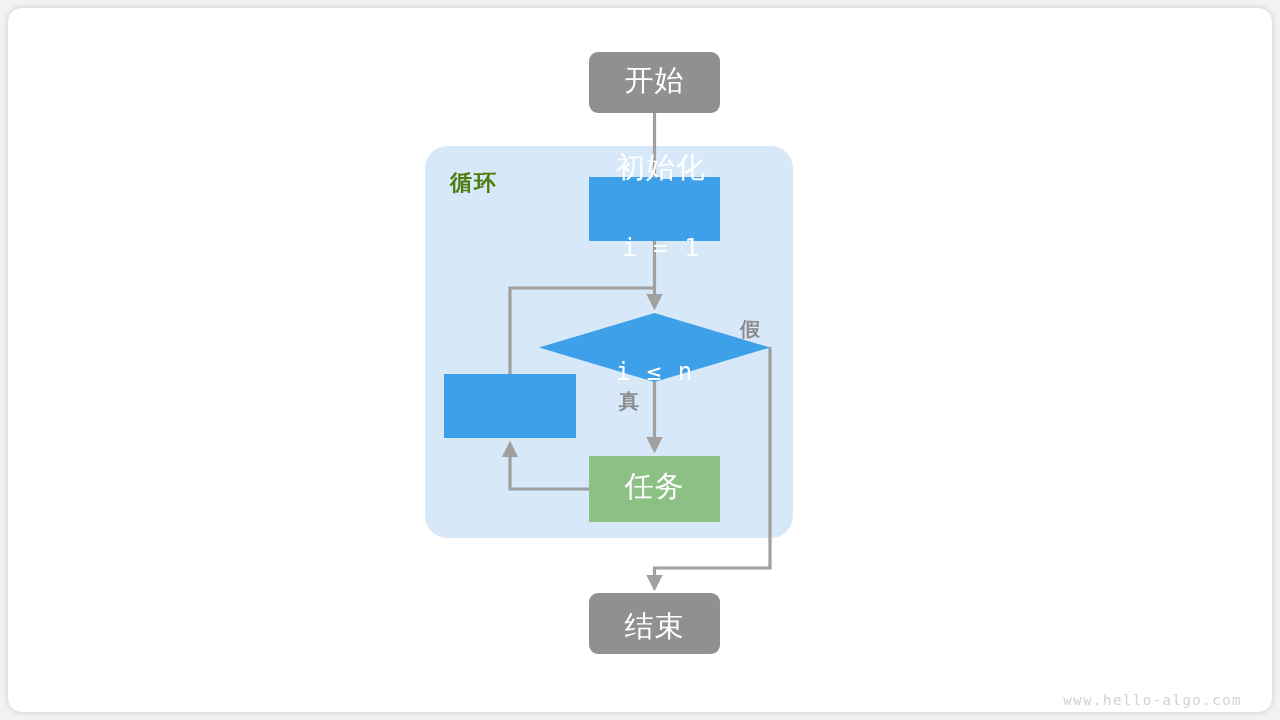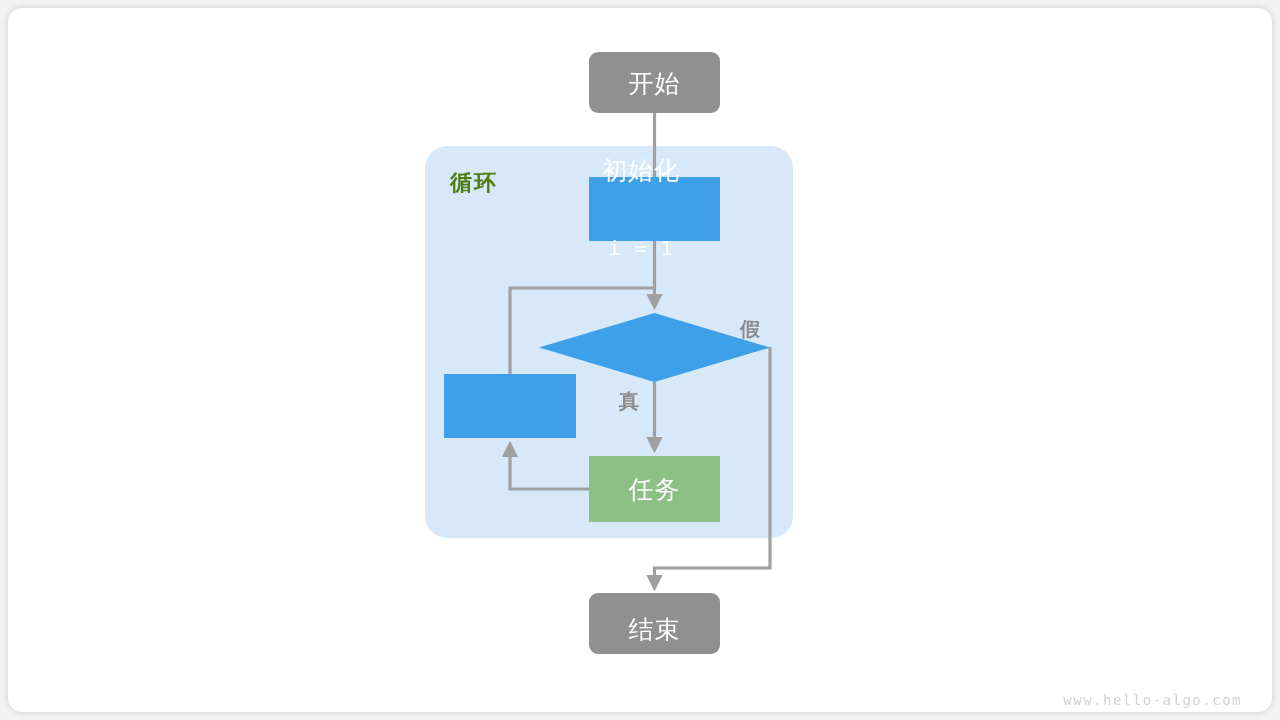--- a/index.html
+++ b/index.html
@@ -42,28 +42,28 @@
     display: flex;
     flex-direction: column;
     align-items: center;
     justify-content: center;
     text-align: center;
     color: #ffffff;
     pointer-events: none;
     white-space: pre;
   }
   .cjk {
-    font-family: Liberation Sans, sans-serif;
-    font-size: 25px;
+    font-family: Liberation Mono, monospace;
+    font-size: 29px;
     line-height: 30px;
     letter-spacing: 1px;
   }
   .mono {
     font-family: "DejaVu Sans Mono", "Liberation Mono", monospace;
-    font-size: 20px;
+    font-size: 24px;
     line-height: 30px;
     letter-spacing: 1px;
     margin-top: 48px;
   }
   .edge-label {
     position: absolute;
     color: #8a8a8a;
     font-family: "Liberation Sans", "DejaVu Sans", sans-serif;
     font-size: 20px;
     font-weight: bold;
@@ -120,25 +120,28 @@
     <rect x="589" y="456" width="131" height="66" fill="#8cc084"></rect>
     <rect x="589" y="593" width="131" height="61" rx="9" ry="9" fill="#909090"></rect>
   </svg>
 
   <div id="loop-title">循环</div>
 
   <div class="node-label" style="left:589px; top:52px; width:131px; height:61px;">
     <span class="cjk">开始</span>
   </div>
 
-  <div class="node-label" style="left:589px; top:177px; width:104px; height:64px;">
+  <div class="node-label" style="left:589px; top:177px; width:104px; height:64px;padding-left:20px;">
     <span class="cjk">初始化</span>
     <span class="mono">i = 1</span>
   </div>
 
+  <div class="node-label" style="left:539px; top:313px; width:231px; height:69px;">
+    <span class="mono">i ≤ n</span>
+  </div>
 
 
   <div class="node-label" style="left:589px; top:456px; width:131px; height:66px;">
     <span class="cjk">任务</span>
   </div>
 
   <div class="node-label" style="left:589px; top:593px; width:131px; height:71px;">
     <span class="cjk">结束</span>
   </div>
 

